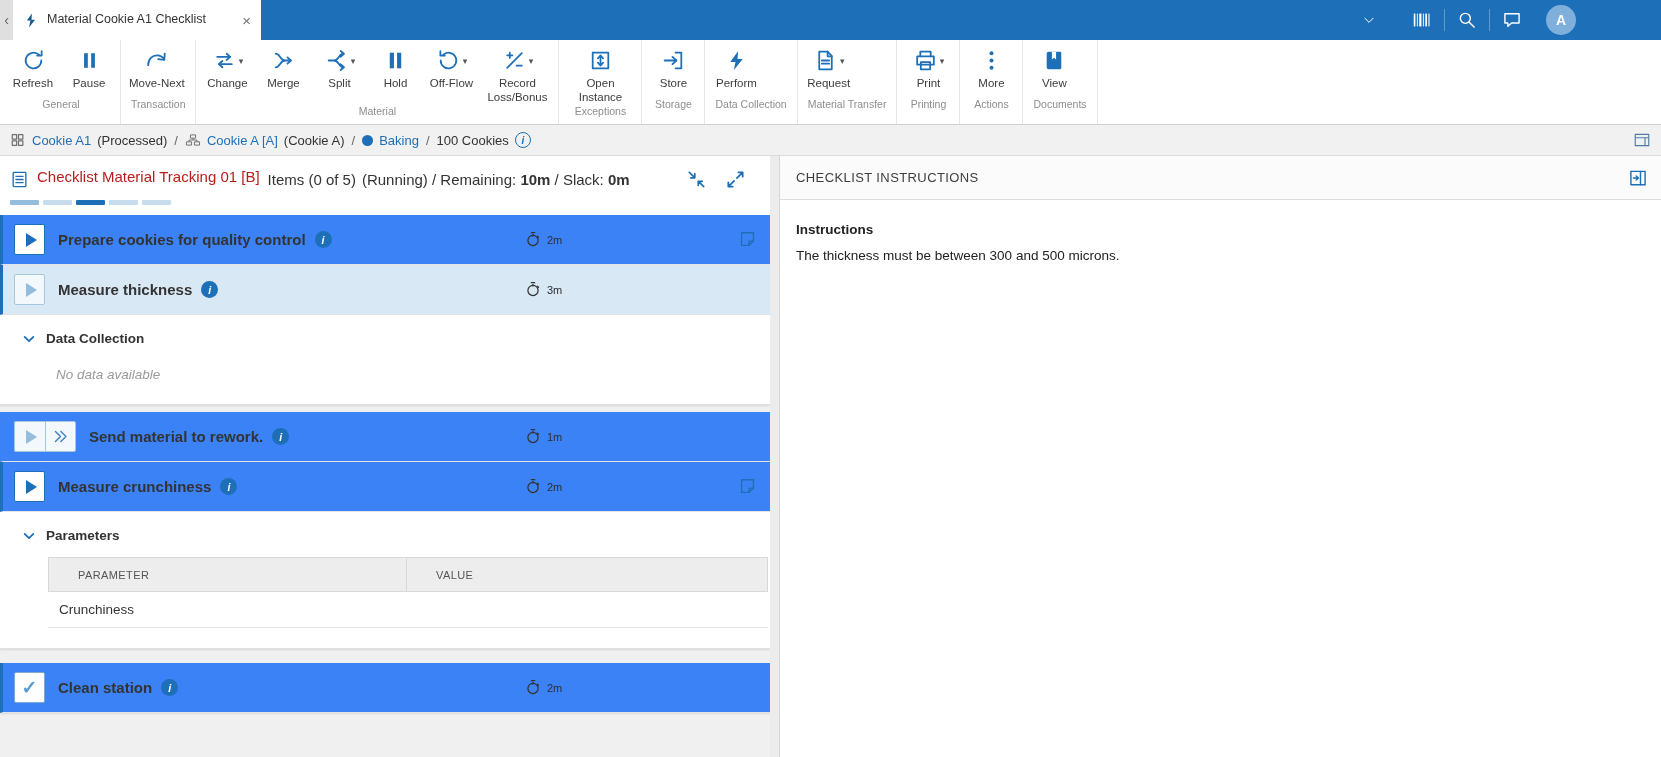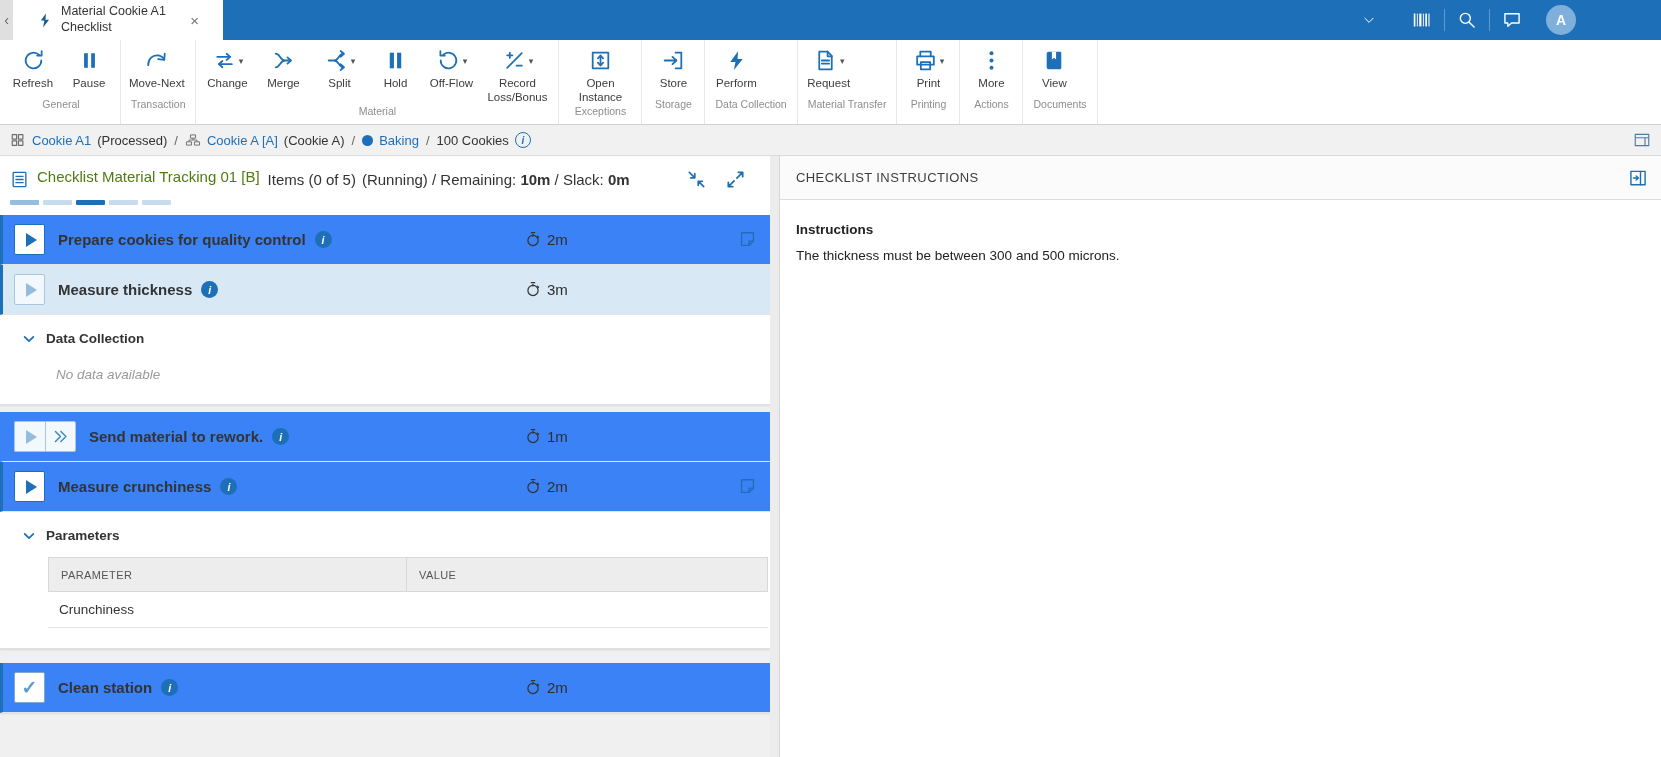--- a/index.html
+++ b/index.html
@@ -12,21 +12,21 @@
 .w{fill:none;stroke:#fff;stroke-width:1.7;stroke-linecap:round;stroke-linejoin:round}
 .wf{fill:#fff;stroke:none}
 .gr{fill:none;stroke:#6e6e6e;stroke-width:1.3;stroke-linejoin:round}
 .st{fill:none;stroke:#333;stroke-width:1.3;stroke-linecap:round;stroke-linejoin:round}
 .pb{fill:none;stroke:#4f7ca3;stroke-width:1.5;stroke-linejoin:round}
 .sk{fill:none;stroke:#3f87c2;stroke-width:1.9;stroke-linecap:round;stroke-linejoin:round}
 
 
 .topbar{height:40px;background:#1d6fb8;display:flex;align-items:stretch}
 .tab-scroll{width:13px;background:#dfdfdf;color:#666;display:flex;align-items:center;justify-content:center;font-size:14px}
-.tab{background:#fff;width:210px;display:flex;align-items:center;padding:0 24px;cursor:pointer}
+.tab{background:#fff;width:248px;display:flex;align-items:center;padding:0 10px;cursor:pointer}
 .tab-title{flex:1;font-size:12.5px;line-height:1.25;color:#333;margin:0 7px;width:130px}
 .tab-close{color:#777;font-size:15px;line-height:1}
 .topbar-right{margin-left:auto;display:flex;align-items:center;padding-right:85px}
 .tb-ic{width:44px;display:flex;align-items:center;justify-content:center;cursor:pointer}
 .tb-chevron{width:30px;margin-right:16px}
 .vsep{width:1px;height:22px;background:rgba(255,255,255,.3)}
 .avatar{width:30px;height:30px;border-radius:50%;background:#7fb0dc;color:#fff;font-size:14px;font-weight:700;display:flex;align-items:center;justify-content:center;margin-left:12px;cursor:pointer}
 
 
 .ribbon{height:85px;background:#fff;border-bottom:1px solid #d0d0d0;display:flex;align-items:stretch;padding-left:2px}
@@ -51,21 +51,21 @@
 .main{display:flex;height:601px}
 .left-col{width:770px;background:#f0f0f0;overflow:hidden}
 .gutter{width:9px;background:#ececec}
 .right-panel{flex:1;background:#fff;border-left:1px solid #d6d6d6;display:flex;flex-direction:column}
 .card{background:#fff;box-shadow:0 1px 2px rgba(0,0,0,.1)}
 .gap7{height:7px}
 .gap14{height:14px}
 
 
 .cl-header{display:flex;align-items:center;padding:12px 12px 4px 10px;font-size:15px;white-space:nowrap}
-.cl-title{color:#4d7c0f;margin:0 4px 6px 8px;cursor:pointer;text-decoration:none}
+.cl-title{color:#b91c1c;margin:0 4px 6px 8px;cursor:pointer;text-decoration:none}
 .cl-count{color:#333;margin-left:4px}
 .cl-meta{color:#333;margin-left:6px}
 .cl-meta .b{font-weight:700}
 .cl-actions{margin-left:auto;display:flex;gap:18px;padding-right:12px}
 .cl-actions svg{cursor:pointer}
 .progress{display:flex;gap:4px;padding:5px 0 10px 10px}
 .seg{width:29px;height:5px;border-radius:1px}
 
 
 .row{position:relative;height:50px;display:flex;align-items:center;background:#3b82f6;border-bottom:1px solid #e4e4e4;padding-left:11px;border-left:3px solid transparent}
@@ -76,31 +76,31 @@
 .tri{width:0;height:0;border-left:11px solid #1d6fb8;border-top:7px solid transparent;border-bottom:7px solid transparent;margin-left:3px}
 .btn.dis .tri{border-left-color:#93bcdd}
 .btn-group{display:flex}
 .btn-group .btn:first-child{border-right:none;border-radius:2px 0 0 2px}
 .btn-group .btn:last-child{border-radius:0 2px 2px 0}
 .btn.check{border-color:#7fa9cd;color:#5b9bd0;font-size:19px;font-weight:700}
 .btn.check::before{content:"\2713"}
 .item-title{font-weight:700;font-size:15px;color:#333;margin-left:13px}
 .info-dot{width:17px;height:17px;border-radius:50%;background:#1d6fb8;color:#fff;font-size:10.5px;font-weight:700;font-style:italic;display:inline-flex;align-items:center;justify-content:center;margin-left:9px;cursor:pointer}
 .info-dot::before{content:"i"}
-.duration{position:absolute;left:522px;display:flex;align-items:center;gap:6px;font-size:15px;color:#2e2e2e}
+.duration{position:absolute;left:522px;display:flex;align-items:center;gap:6px;font-size:11px;color:#2e2e2e}
 .note{position:absolute;right:13px;cursor:pointer;display:flex}
 
 
 .detail{background:#fff;padding:16px 0 2px;border-bottom:1px solid #e0e0e0}
 .sec-head{display:flex;align-items:center;margin-left:22px;gap:10px;cursor:pointer}
 .sec-label{font-weight:700;font-size:13.5px;color:#333}
 .empty{font-style:italic;color:#9a9a9a;font-size:13.5px;margin:21px 0 20px 56px}
 .ptable{margin:14px 2px 18px 48px}
 .thead{display:flex;background:#ededed;border:1px solid #d8d8d8;height:35px;align-items:center}
-.th{font-size:11px;color:#555;letter-spacing:.4px;padding-left:12px}
+.th{font-size:11px;color:#555;letter-spacing:.4px;padding-left:29px}
 .th1{width:358px;border-right:1px solid #d8d8d8;height:100%;display:flex;align-items:center}
 .trow{display:flex;height:36px;align-items:center;border-bottom:1px solid #e2e2e2}
 .td{font-size:13.5px;color:#333;padding-left:11px}
 .td1{width:358px}
 
 
 .rp-header{height:44px;display:flex;align-items:center;padding:0 13px 0 16px;border-bottom:1px solid #ddd;background:#fbfbfb}
 .rp-title{font-size:13px;color:#3d3d3d;letter-spacing:.4px}
 .rp-icon{margin-left:auto;display:flex;cursor:pointer}
 .rp-body{padding:20px 16px;font-size:13.5px;color:#222;line-height:1.45}

